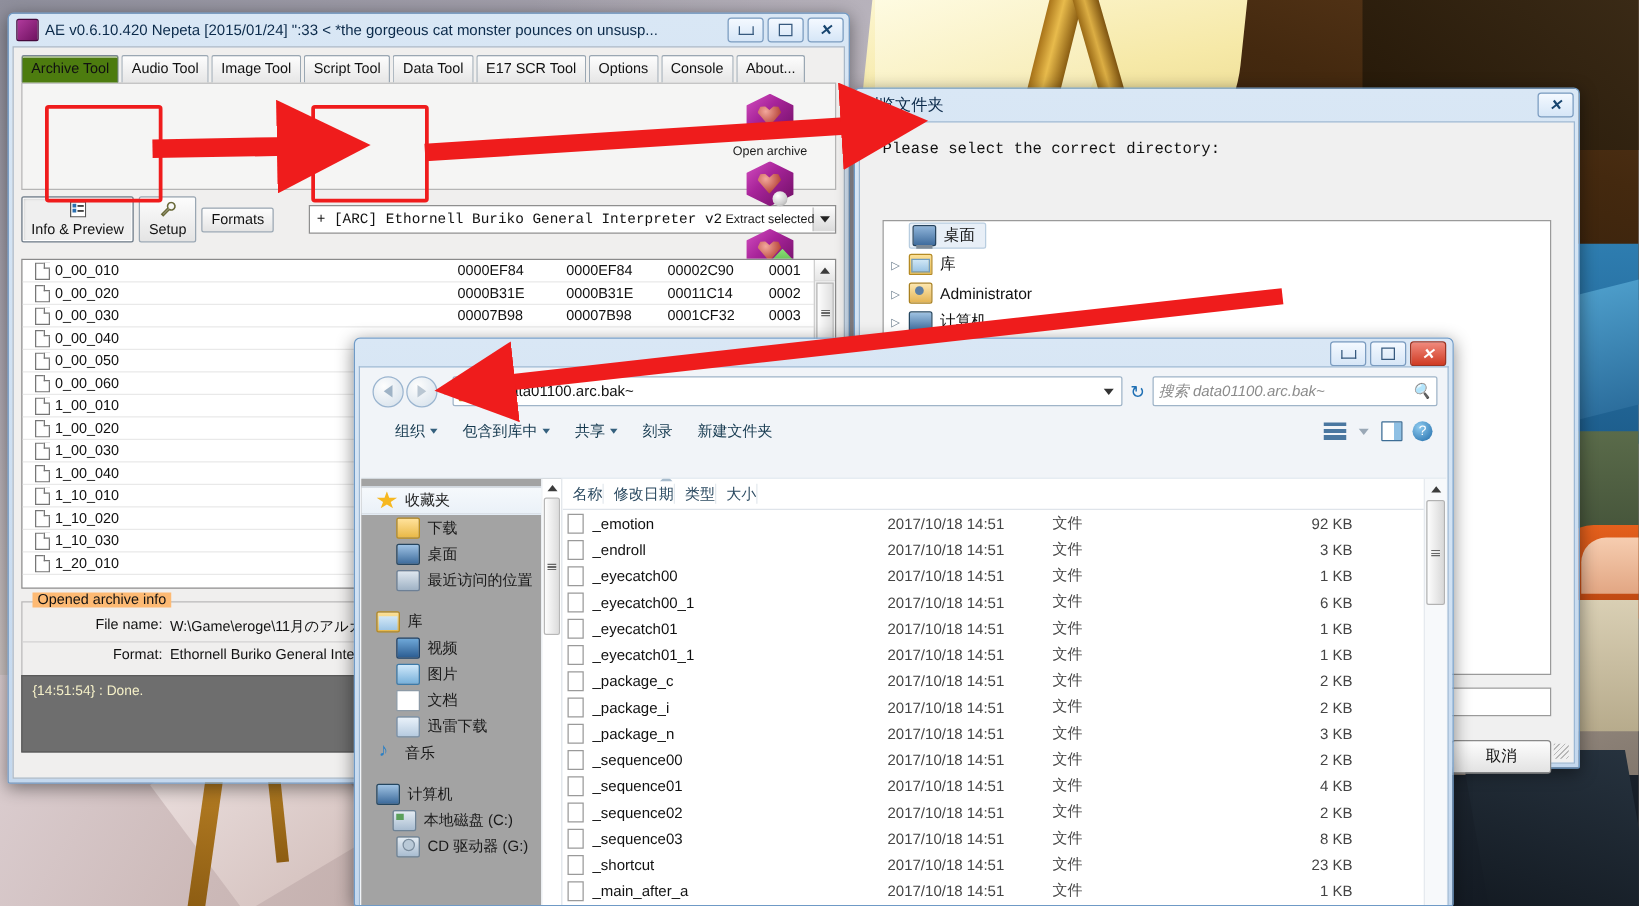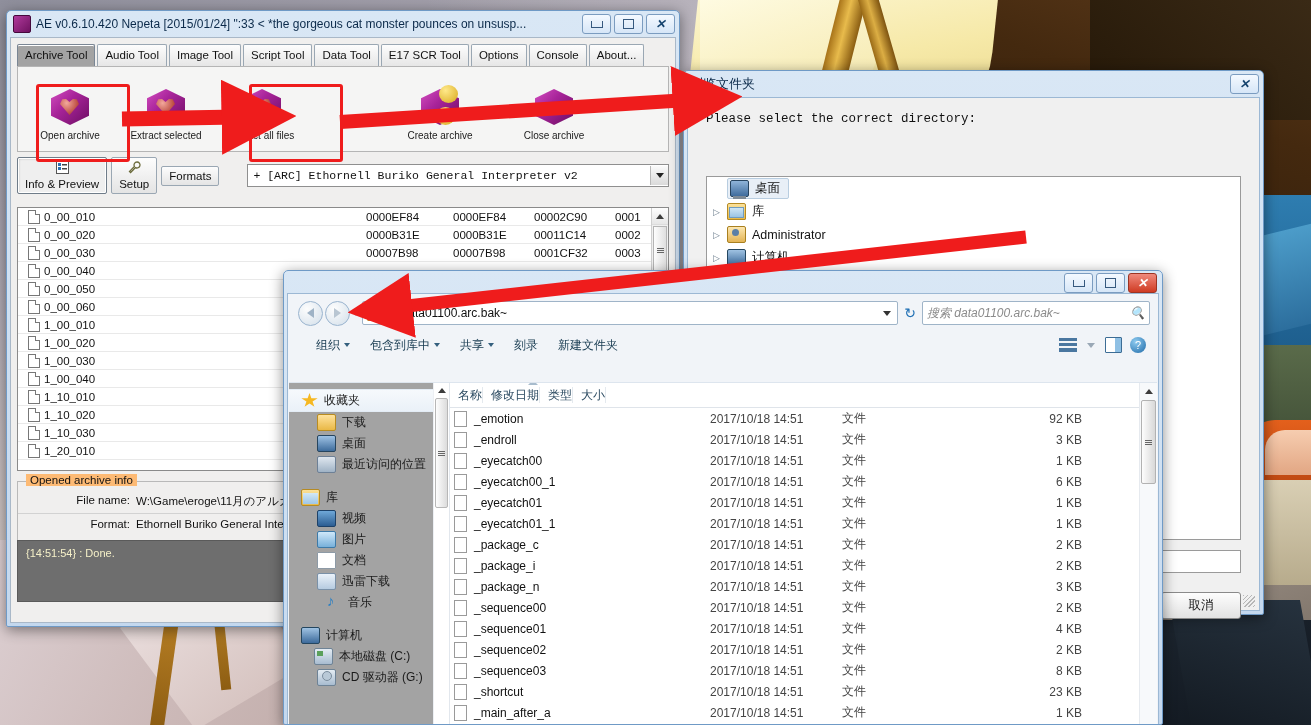--- a/index.html
+++ b/index.html
@@ -76,23 +76,23 @@
   .wbtn .g-x{font-size:12px;font-weight:bold;line-height:1;}
 
   
   #ae{left:6px;top:10px;width:674px;height:617px;}
   #ae .ae-body{position:absolute;left:3px;right:3px;top:26px;bottom:3px;background:#f0efee;border:1px solid #a9b8c8;}
   .ae-icon{width:16px;height:16px;margin-right:5px;border-radius:2px;flex:0 0 auto;
      background:linear-gradient(135deg,#b03a9c,#6f1260);border:1px solid #45093c;}
   .tabstrip{display:flex;gap:2px;padding:6px 6px 0 6px;}
   .tab{font-size:11.5px;padding:4px 7px 5px;border:1px solid #9aa7b3;border-bottom:none;
      background:linear-gradient(180deg,#fdfdfd,#e6e6e6);color:#111;border-radius:2px 2px 0 0;cursor:default;}
-  .tab.active{background:#a3a3a3;border-color:#7a8694;font-weight:normal;box-shadow:inset 0 1px 0 #fff;}
+  .tab.active{background:#4d7c0f;border-color:#7a8694;font-weight:normal;box-shadow:inset 0 1px 0 #fff;}
   .ae-panel{margin:0 6px;border:1px solid #b5b5b5;background:#f5f5f4;}
-  .toolbar{display:flex;align-items:flex-start;height:76px;padding:6px 4px 2px;position:relative;}
+  .toolbar{display:flex;align-items:flex-end;height:76px;padding:6px 4px 2px;position:relative;flex-direction:column;}
   .tool{width:96px;display:flex;flex-direction:column;align-items:center;justify-content:flex-end;
      height:68px;position:relative;}
   .tool .lbl{font-size:10px;color:#1b1b1b;margin-top:3px;}
   .gem{width:44px;height:40px;position:relative;}
   .gem .box{position:absolute;left:3px;top:2px;width:38px;height:36px;
      background:linear-gradient(135deg,#d44fc0 0%,#a8249a 40%,#6d0e63 100%);
      clip-path:polygon(50% 0,100% 26%,100% 74%,50% 100%,0 74%,0 26%);}
   .gem .heart{position:absolute;left:12px;top:11px;width:19px;height:17px;
      background:radial-gradient(circle at 35% 30%,#f3a79c,#b8463a 70%);
      clip-path:polygon(50% 100%,0 35%,12% 8%,32% 6%,50% 24%,68% 6%,88% 8%,100% 35%);}
@@ -709,21 +709,21 @@
               <span>图片</span>
             </div>
             <div class="nv" style="padding-left: 28px;">
               <span class="ni ni-doc"></span>
               <span>文档</span>
             </div>
             <div class="nv" style="padding-left: 28px;">
               <span class="ni ni-xun"></span>
               <span>迅雷下载</span>
             </div>
-            <div class="nv" style="padding-left: 36px;">
+            <div class="nv" style="padding-left: 12px;">
               <span class="ni ni-mus"></span>
               <span>音乐</span>
             </div>
             <div class="nv-gap"></div>
             <div class="nv head" style="padding-left: 12px;">
               <span class="ni ni-comp"></span>
               <span>计算机</span>
             </div>
             <div class="nv" style="padding-left: 25px;">
               <span class="ni ni-hdd"></span>

